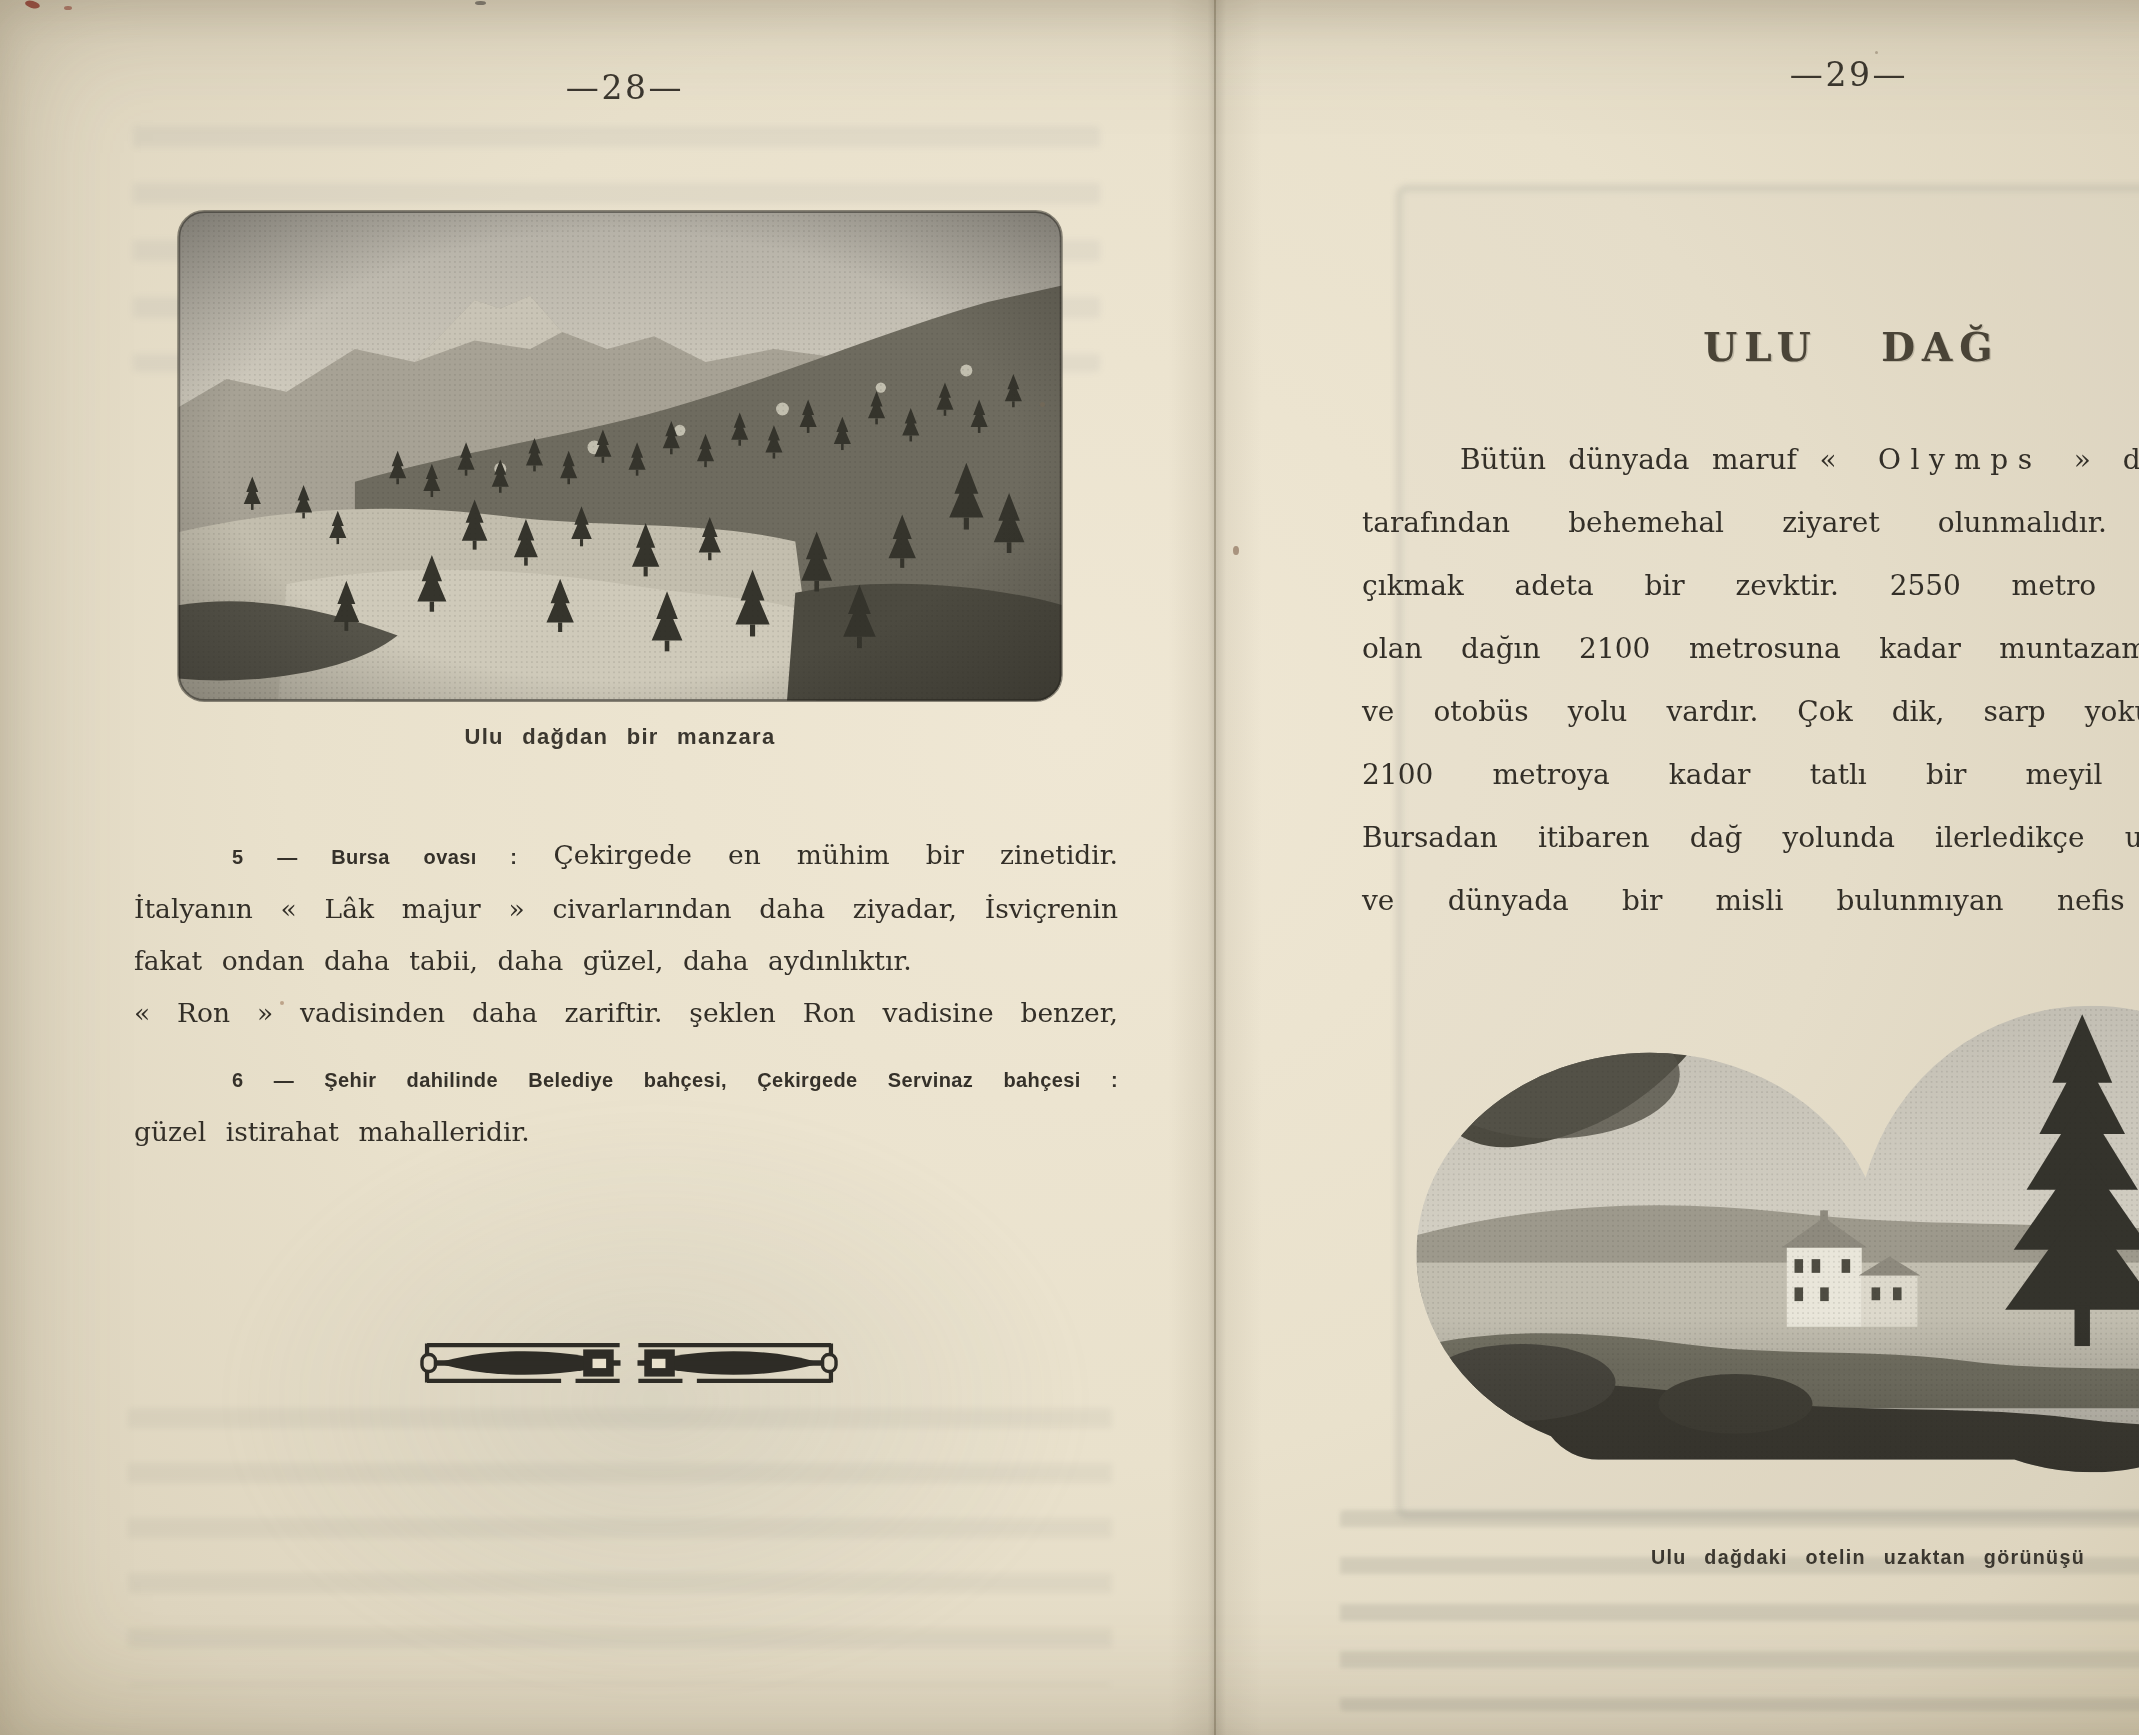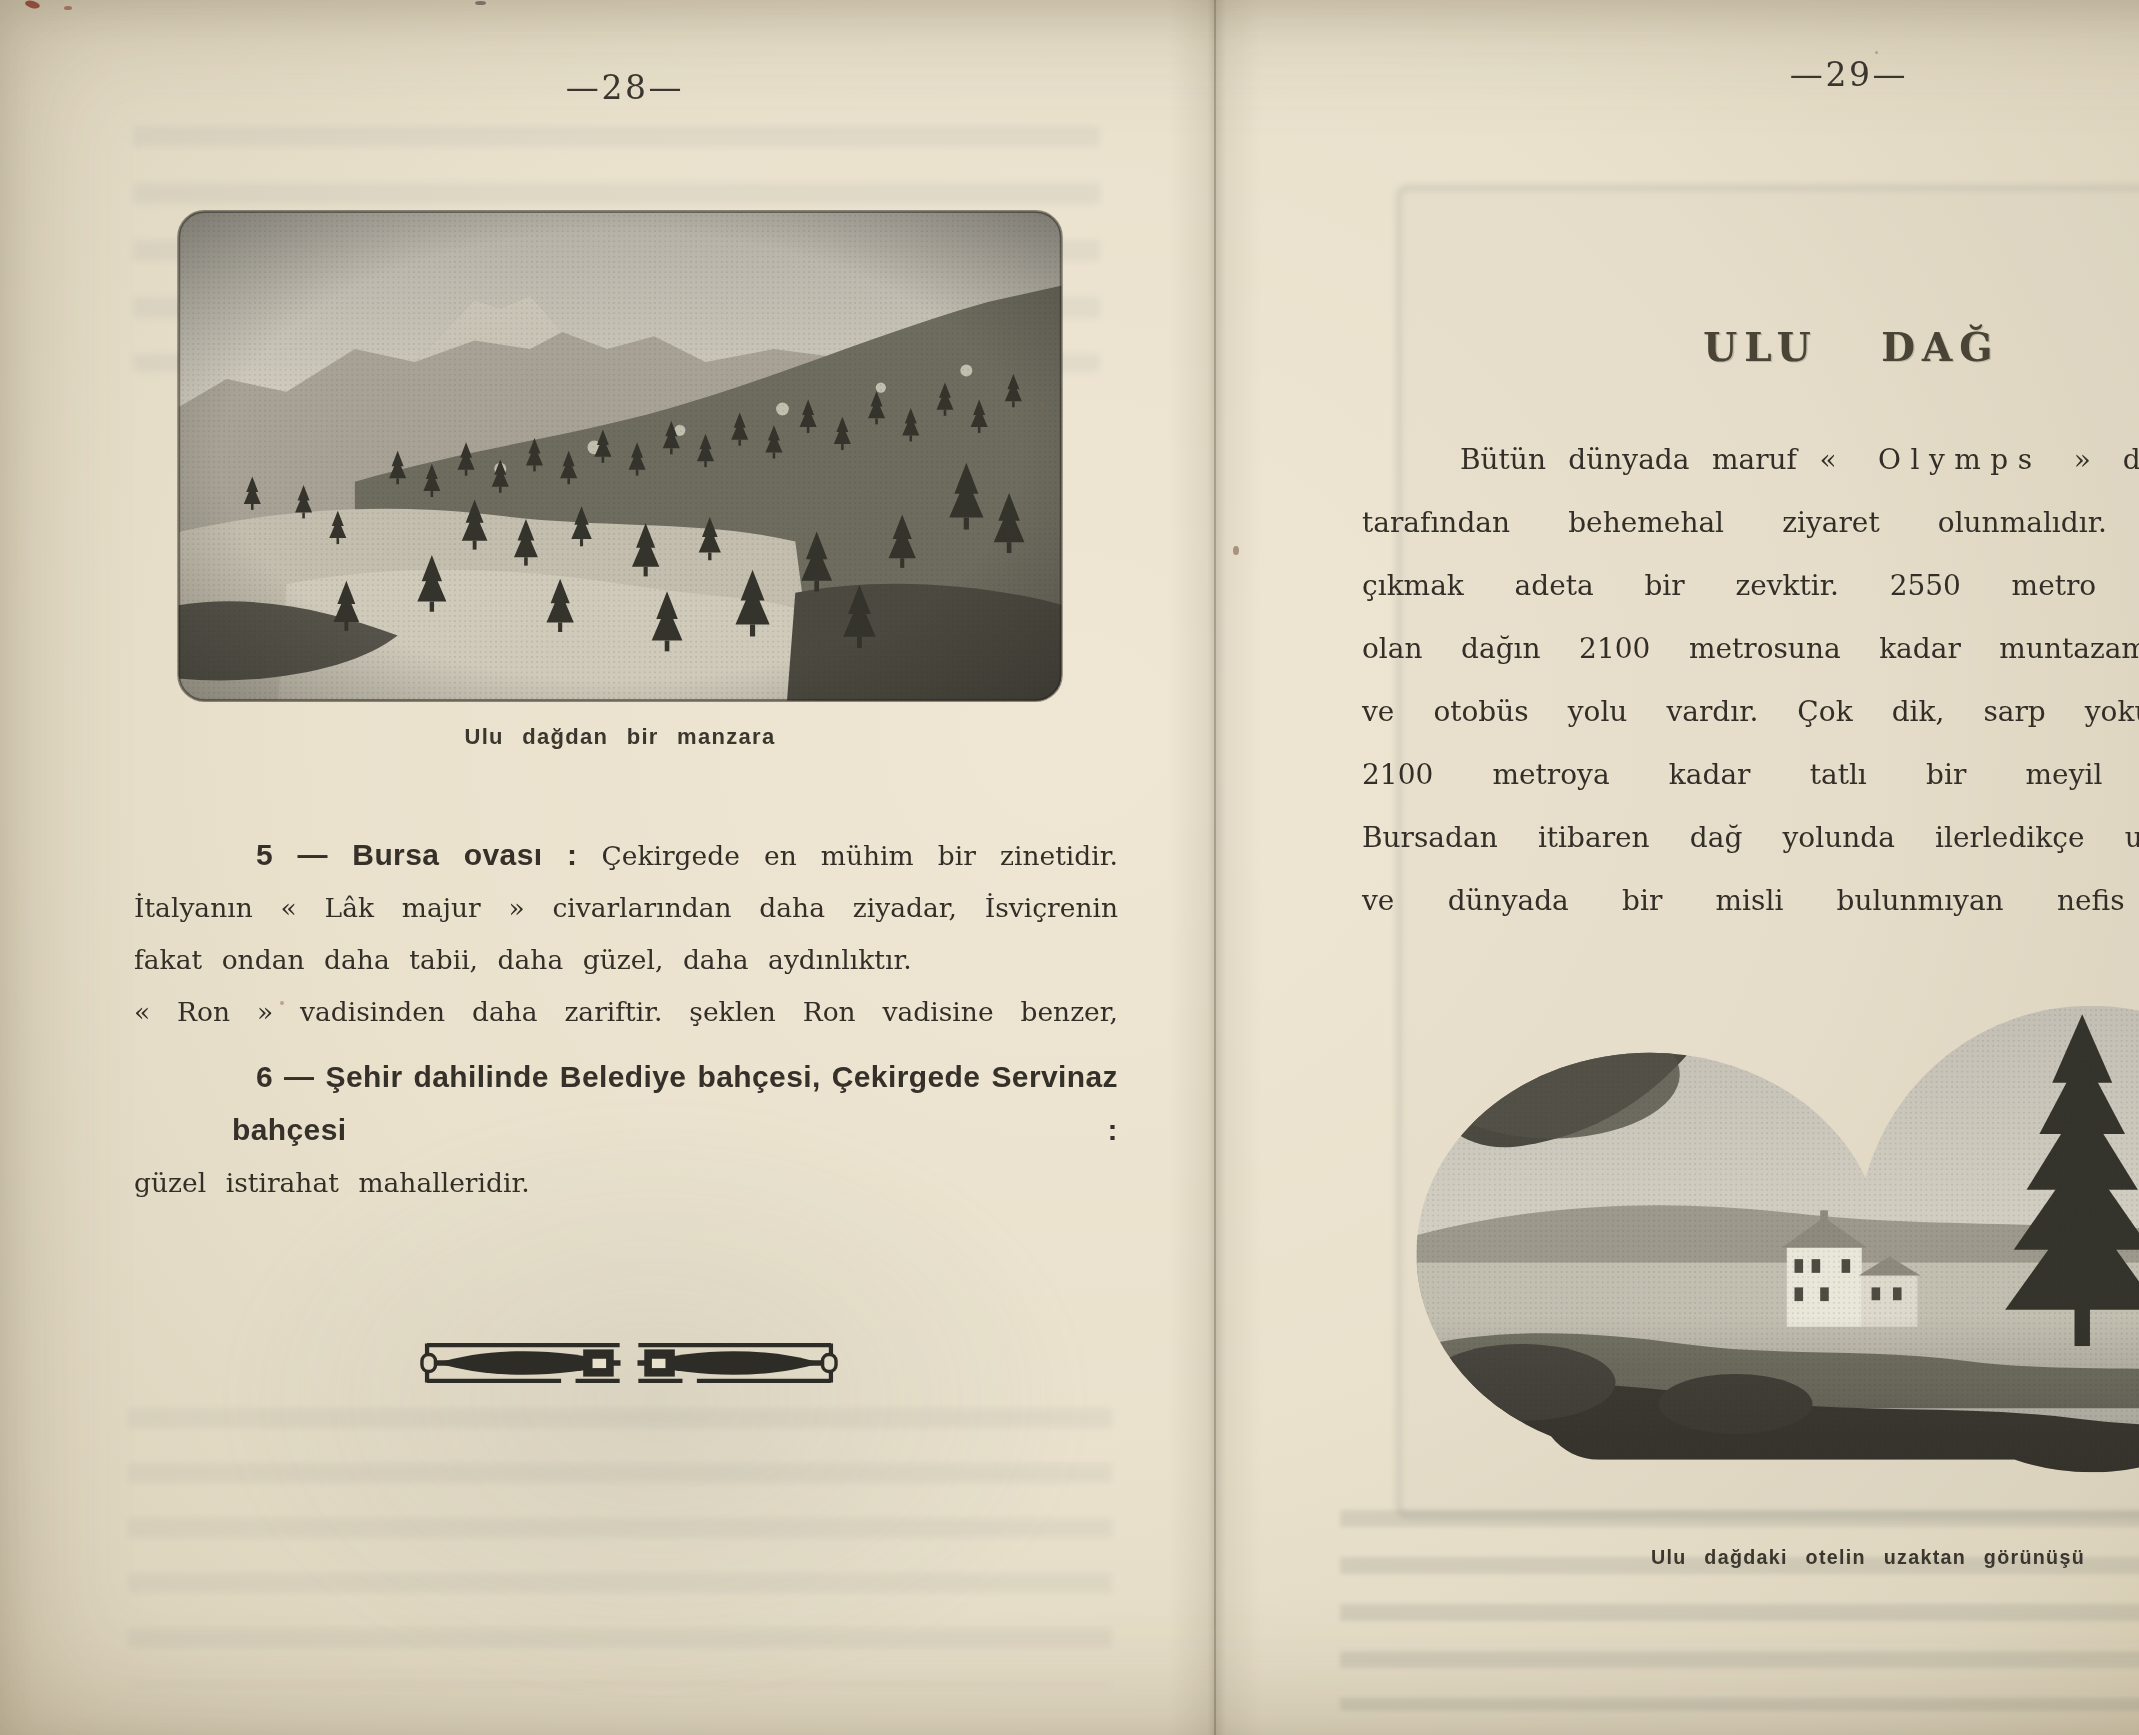--- a/index.html
+++ b/index.html
@@ -32,22 +32,22 @@
   .pageno{width:342px;text-align:center;font-size:33px;letter-spacing:2.6px;color:#3a362e;}
   .caption{text-align:center;font-family:"Liberation Sans", sans-serif;font-weight:700;
     font-size:22px;letter-spacing:1.3px;word-spacing:11px;color:#3b372f;}
   .textblock{line-height:52px;font-size:26.5px;}
   .tb-left{left:134px;top:829px;width:984px;}
   .tb-right{left:1362px;top:428px;width:981px;line-height:63px;font-size:28px;}
   .tline{text-align:justify;text-align-last:justify;white-space:normal;}
   .tline.noj{text-align:left;text-align-last:left;word-spacing:.42em;}
   .indent{padding-left:98px;}
   .gap-before{margin-top:13px;}
-  .lead{font-family:"Liberation Sans", sans-serif;font-weight:700;font-size:30px;
-    letter-spacing:0.4px;color:#35312a;margin-left:24px;}
+  .lead{font-family:"Liberation Sans", sans-serif;font-weight:700;font-size:20px;
+    letter-spacing:0.4px;color:#35312a;}
   .spaced{letter-spacing:.34em;}
   .heading{left:1361px;top:324px;width:981px;text-align:center;font-weight:700;font-size:39px;
     letter-spacing:.18em;word-spacing:1.1em;color:#4a4437;
     text-shadow:1.3px 1.3px 0 rgba(74,68,55,.22), -0.4px -0.4px 0 rgba(74,68,55,.14);}
   figure{margin:0;}
 </style>
 </head>
 <body>
 
 <div class="abs ghost-lines g1"></div>

